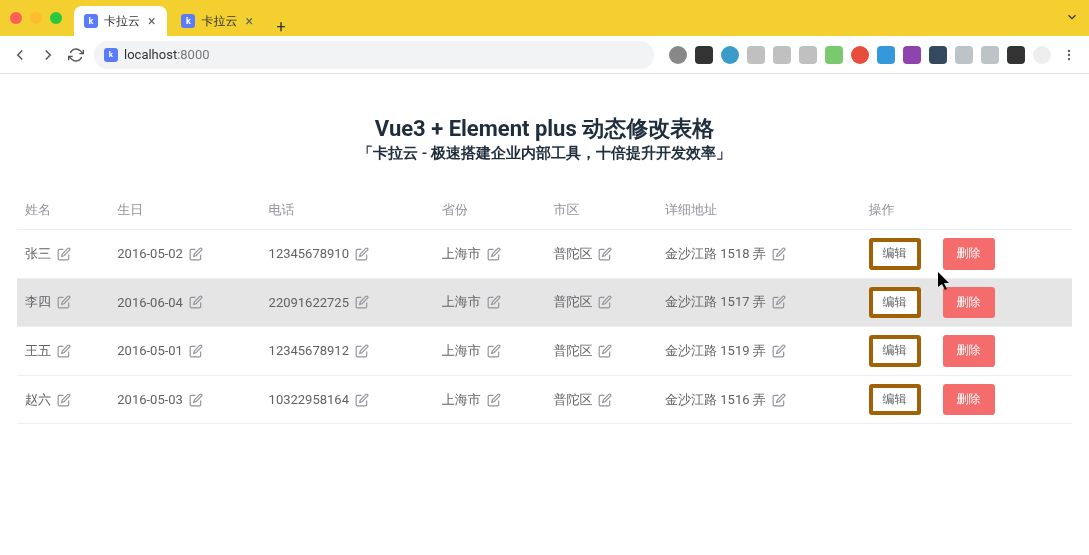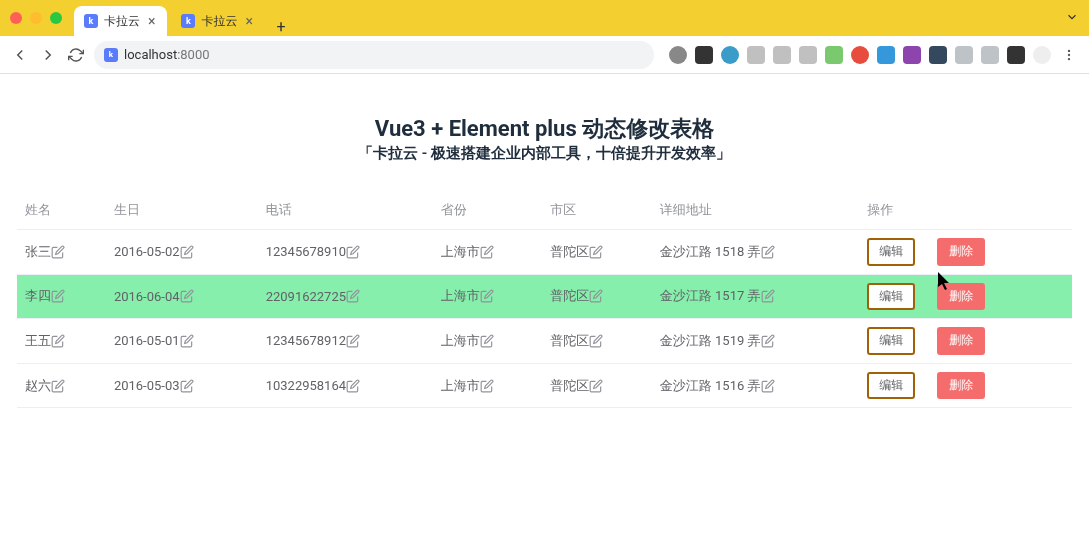--- a/index.html
+++ b/index.html
@@ -30,24 +30,24 @@
     
     
     .page { padding: 40px 17px 0; }
     .page-title { text-align: center; font-size: 22px; font-weight: 700; color: #1f2d3d; }
     .page-subtitle { text-align: center; font-size: 15px; font-weight: 600; color: #1f2d3d; margin-top: 0; }
     
     .table-wrap { margin-top: 28px; }
     table { width: 100%; border-collapse: collapse; font-size: 13px; }
     th { text-align: left; font-weight: 500; color: #909399; padding: 10px 8px; border-bottom: 1px solid #ebeef5; background: #fff; }
     td { padding: 8px 8px; border-bottom: 1px solid #ebeef5; color: #606266; }
-    tbody tr.hover-row { background: #86efac; }
-    .cell-edit { display: inline-flex; align-items: center; }
+    tbody tr.hover-row { background: #e5e5e5; }
+    .cell-edit { display: inline-flex; align-items: center; gap: 6px; }
     .edit-icon { width: 14px; height: 14px; color: #909399; cursor: pointer; display: inline-flex; }
-    .btn { display: inline-block; padding: 4px 10px; font-size: 12px; border-radius: 3px; border: 2px solid #a16207; cursor: pointer; line-height: 1.3; }
+    .btn { display: inline-block; padding: 4px 10px; font-size: 12px; border-radius: 3px; border: 4px solid #a16207; cursor: pointer; line-height: 1.3; }
     .btn-plain { background: #fff; color: #606266; }
     .btn-danger { background: #f56c6c; color: #fff; border-color: #f56c6c; margin-left: 22px; }
     .actions { white-space: nowrap; }
     
     .cursor { position: absolute; left: 938px; top: 272px; pointer-events: none; }
   </style>
 </head>
 <body>
 
 <div class="browser">

